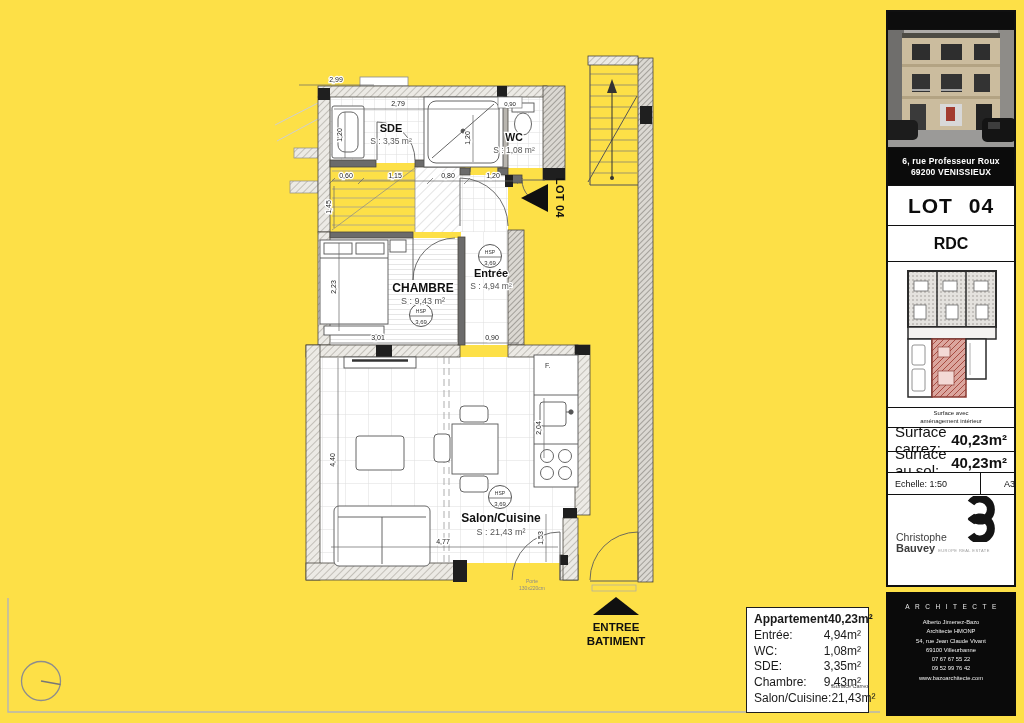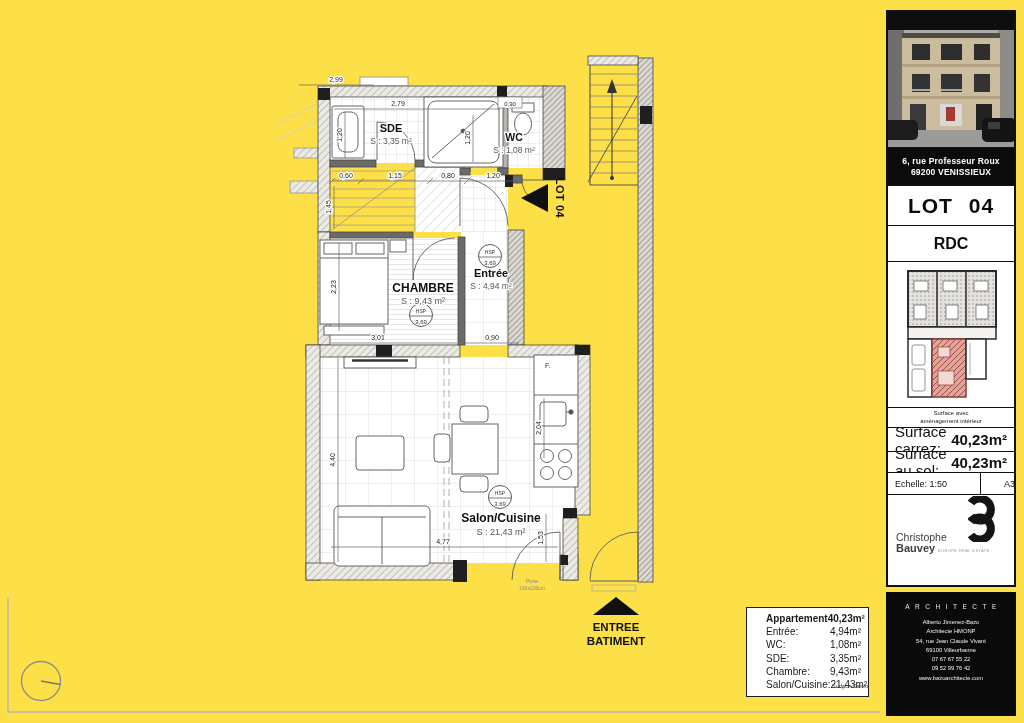--- a/index.html
+++ b/index.html
@@ -45,22 +45,22 @@
              justify-content:center; font-size:11px; font-weight:bold; letter-spacing:.5px; }
   .sb-gap { height:5px; }
   .sb-firm { flex:1; background:#0a0a0a; color:#fff; text-align:center; padding-top:10px; }
   .firm-name { font-size:31px; letter-spacing:9px; padding-left:9px; font-weight:normal; color:#fff; }
   .firm-sub { font-size:6.5px; letter-spacing:5.5px; padding-left:5px; color:#e8e8e8; margin-top:1px; }
   .firm-lines { margin-top:8px; font-size:5.8px; line-height:1.6; color:#f0f0f0; }
 
   
   .surface-table { position:absolute; left:746px; top:607px; width:123px;
                    border:1.8px solid #1d1d1d; background:#fff; padding:4px 7px 5px 7px; }
-  .st-row { display:flex; justify-content:space-between; font-size:10px; line-height:1.32;
-            color:#1a1a1a;margin-left:12px; }
+  .st-row { display:flex; justify-content:space-between; font-size:12px; line-height:1.32;
+            color:#1a1a1a; }
   .st-row.hd { font-weight:bold; }
   .st-foot { position:absolute; left:746px; top:683px; width:123px; text-align:right;
              font-size:5.5px; color:#444; }
 </style>
 </head>
 <body>
 
 <div id="sheet">
 
 <svg id="plan-svg" width="1024" height="723" viewBox="0 0 1024 723">

